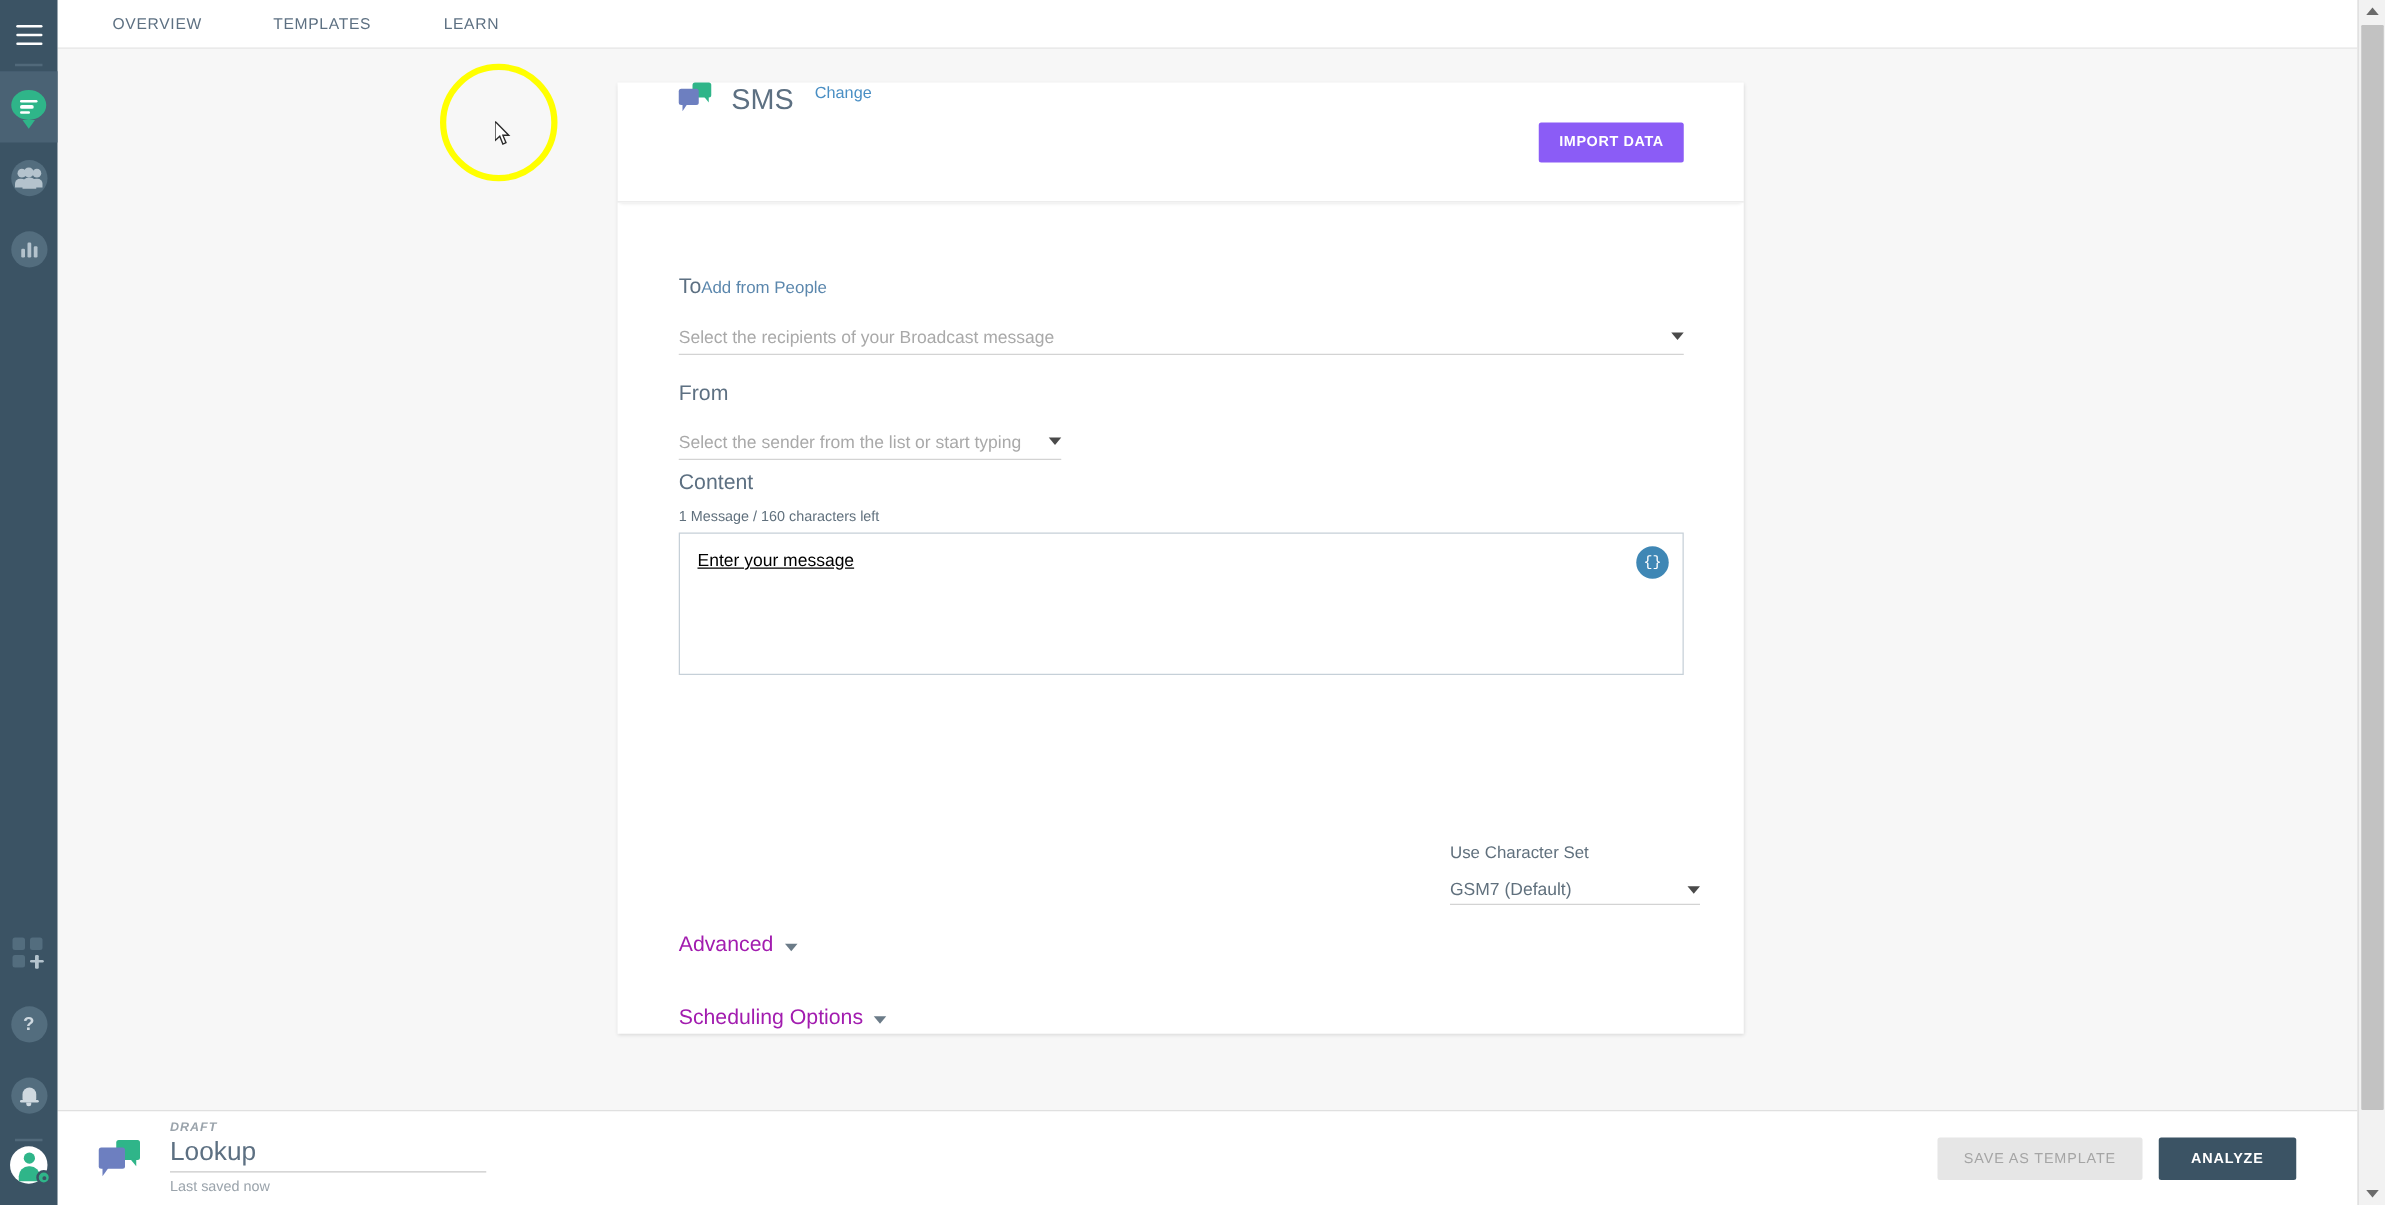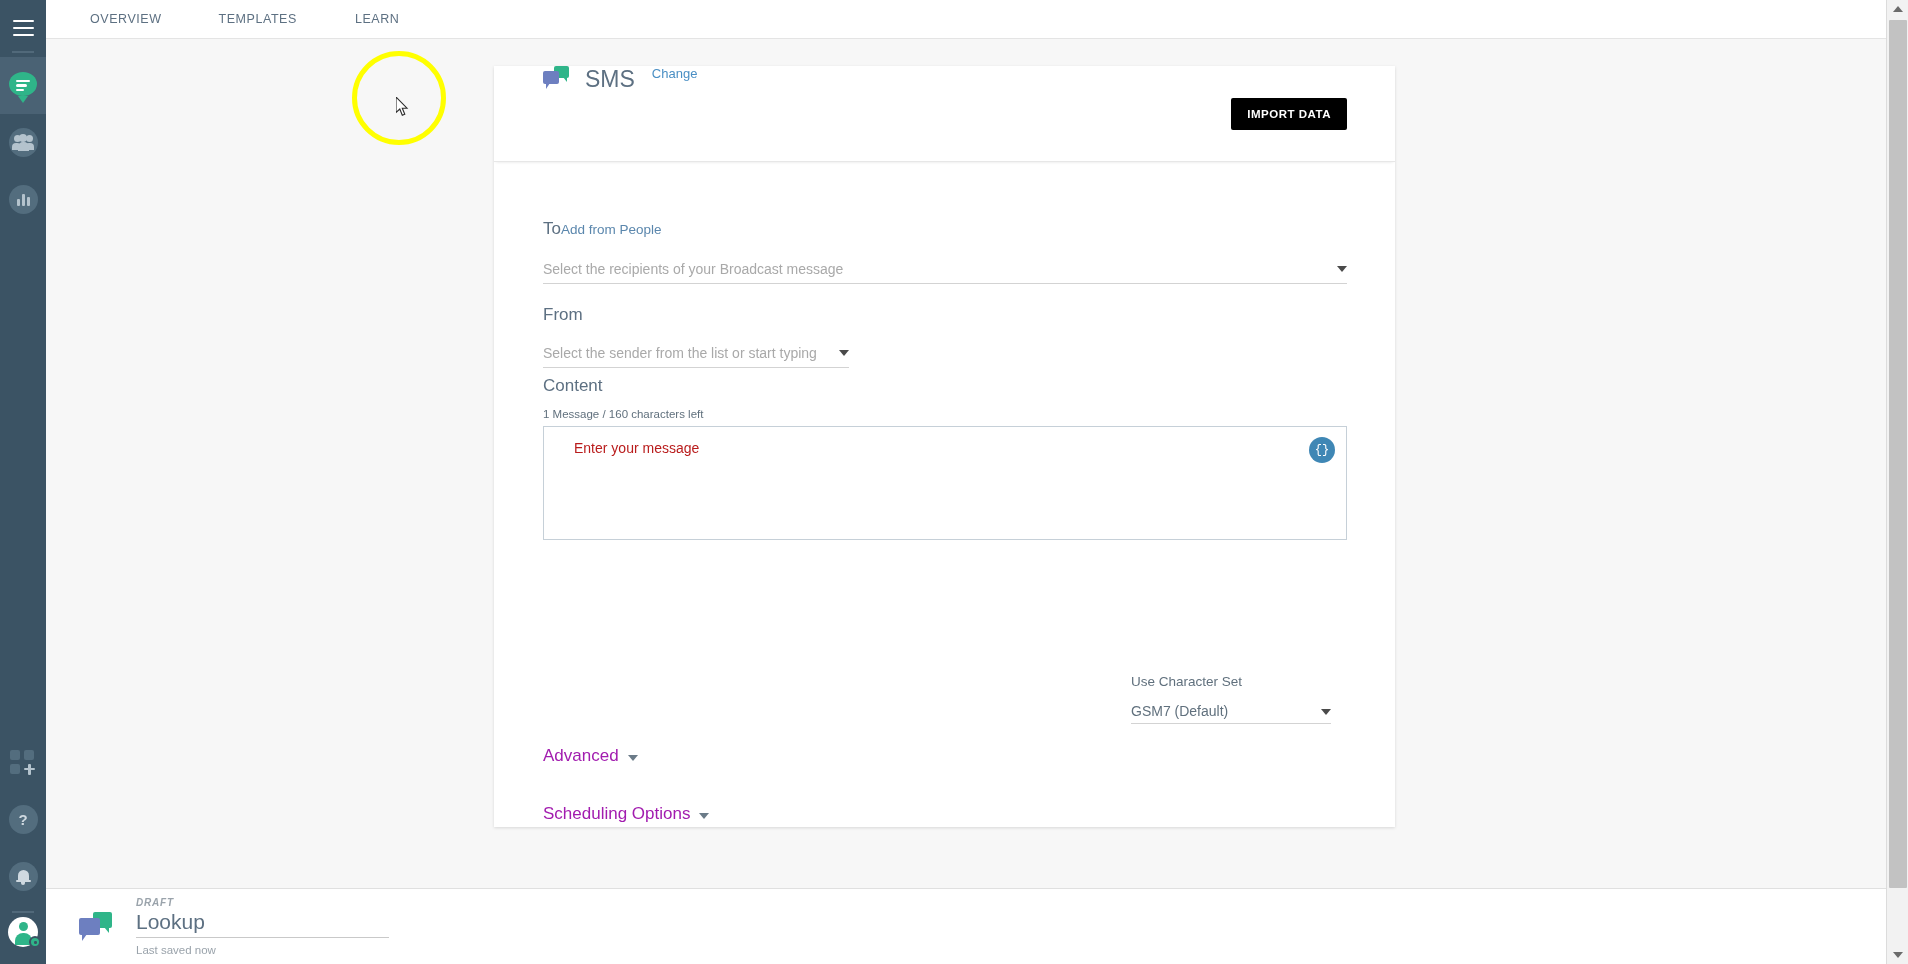--- a/index.html
+++ b/index.html
@@ -185,21 +185,21 @@
     width: 0; height: 0;
     border-right: 4px solid transparent; border-left: 0 solid transparent;
     border-top: 6px solid #6d7fc0;
   }
   .sms-title { font-size: 23px; color: #5d7082; font-weight: 400; }
   .sms-change {
     font-size: 13px; color: #4a8fc4; margin-left: 17px; cursor: pointer;
   }
   .btn-import {
     position: absolute; right: 48px; top: 32px;
-    background: #000000; color: #ffffff;
+    background: #8b5cf6; color: #ffffff;
     border: none; border-radius: 2px;
     font-size: 11.5px; font-weight: bold; letter-spacing: 0.5px;
     padding: 10px 16px; cursor: pointer;
     font-family: "Liberation Sans", sans-serif;
   }
 
   .card-body { padding: 0 48px 0 49px; height: 608px; position: relative; }
 
   .field-label {
     font-size: 17px; color: #5d7082; font-weight: 400;
@@ -224,32 +224,32 @@
     margin-bottom: 11px; margin-left: 8px; flex: none;
   }
 
   .msg-count {
     font-size: 11.5px; color: #60707d; 
   }
   .textarea-box {
     border: 1px solid #c6d0d8; height: 114px; position: relative; background: #fff;
   }
   .textarea-box .ph {
-    position: absolute; left: 30px; top: 13px;
-    font-size: 14px; color: #b91c1c;
+    position: absolute; left: 14px; top: 13px;
+    font-size: 14px; color: #000000; text-decoration: underline;
   }
   .btn-vars {
     position: absolute; right: 11px; top: 10px;
     width: 26px; height: 26px; border-radius: 50%;
     background: #3f87b5; color: #ffffff;
     font-size: 12px; display: flex; align-items: center; justify-content: center;
     cursor: pointer; font-family: "Liberation Mono", monospace;
   }
 
-  .charset-block { position: absolute; right: 64px; top: 455px; width: 200px; }
+  .charset-block { position: absolute; right: 35px; top: 455px; width: 200px; }
   .charset-label { font-size: 13.5px; color: #60707d; margin-bottom: 9px; }
   .charset-select {
     border-bottom: 1px solid #d3d3d3; height: 26px;
     display: flex; align-items: flex-end; justify-content: space-between;
     cursor: pointer;
   }
   .charset-select .val { font-size: 14px; color: #60707d; padding-bottom: 4px; }
   .charset-select .caret { margin-bottom: 8px; }
 
   .collapse-head {
@@ -503,20 +503,24 @@
     <div class="g"></div>
     <div class="b"></div>
   </div>
   <div class="bb-info">
     <div class="bb-draft">DRAFT</div>
     <div class="bb-title-input">
       <div class="bb-title">Lookup</div>
     </div>
     <div class="bb-saved">Last saved now</div>
   </div>
+  <div class="bb-actions">
+    <button class="btn-template">SAVE AS TEMPLATE</button>
+    <button class="btn-analyze">ANALYZE</button>
+  </div>
 </div>
 
 <div class="scrollbar">
   <div class="sc-arrow up">
       <div class="tri-u"></div>
     </div>
   <div class="sc-thumb"></div>
   <div class="sc-arrow down">
       <div class="tri-d"></div>
     </div>

